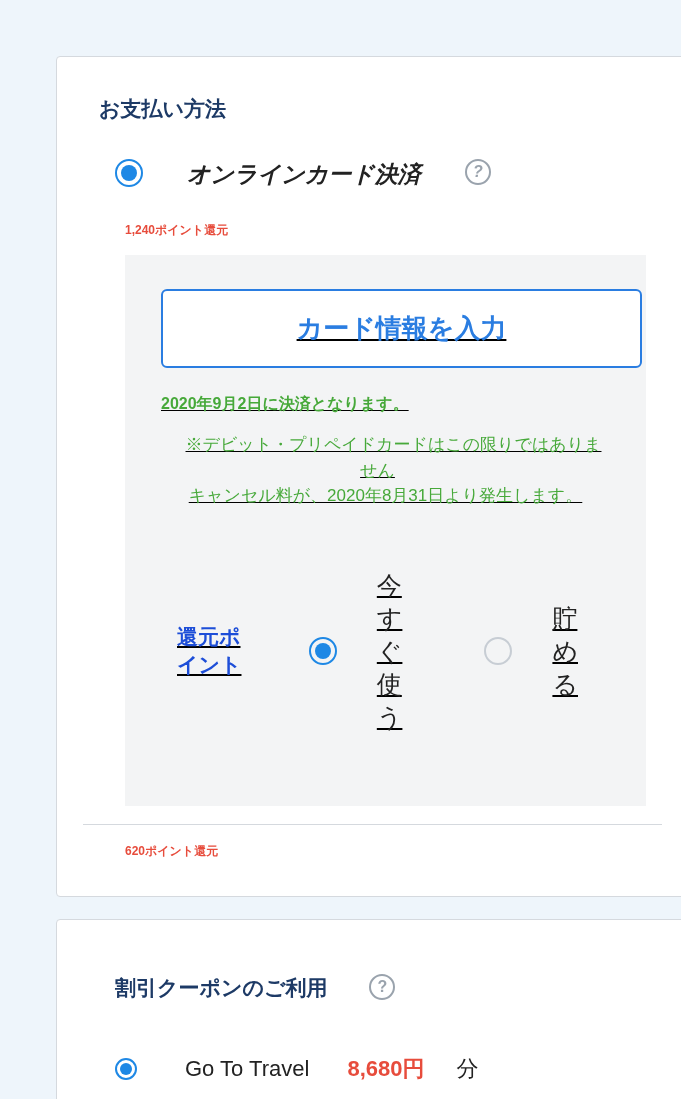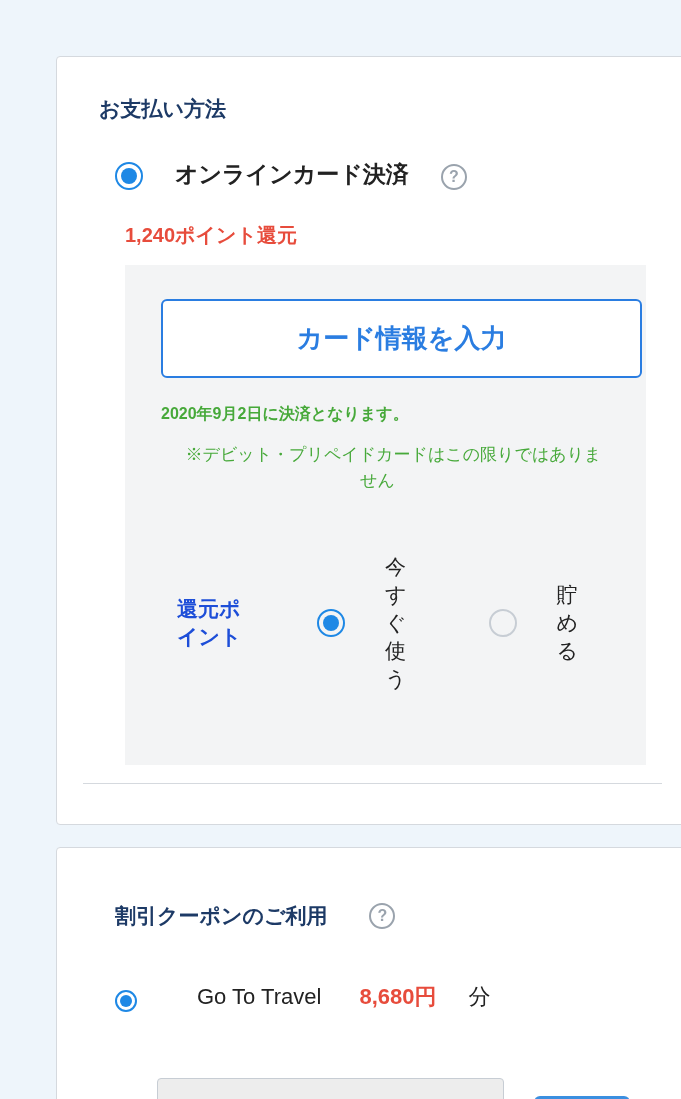--- a/index.html
+++ b/index.html
@@ -17,27 +17,29 @@
     margin-bottom: 22px;
   }
   .section-title {
     color: #1d3a66;
     font-size: 21px;
     font-weight: 700;
     margin-bottom: 20px;
   }
   .section-title.with-help {
     display: flex;
-    align-items: center;
+    align-items: flex-start;
     gap: 10px;
   }
   .radio-row {
     display: flex;
-    align-items: flex-end;
+    align-items: flex-start;
+    gap: 12px;
     margin-bottom: 10px;
+    font-style: italic;
   }
   .radio {
     width: 28px;
     height: 28px;
     border-radius: 50%;
     border: 2px solid #1e88e5;
     display: inline-flex;
     align-items: center;
     justify-content: center;
     flex-shrink: 0;
@@ -78,30 +80,31 @@
     color: #9aa3ad;
     display: inline-flex;
     align-items: center;
     justify-content: center;
     font-size: 16px;
     font-weight: 700;
     flex-shrink: 0;
   }
   .points-reward {
     color: #e74c3c;
-    font-size: 20px;
+    font-size: 12px;
     font-weight: 700;
     margin-left: 42px;
     margin-bottom: 14px;
   }
   .inner-box {
     background: #f3f4f5;
     padding: 18px 20px 24px 20px;
     margin-left: 42px;
     margin-bottom: 18px;
+    text-decoration: underline;
   }
   .card-btn {
     width: 100%;
     background: #fff;
     border: 2px solid #2a7de1;
     border-radius: 6px;
     color: #2a7de1;
     font-size: 26px;
     font-weight: 700;
     padding: 20px 0;
@@ -131,32 +134,31 @@
     font-size: 21px;
     font-weight: 700;
     color: #1d4ed8;
   }
   .pts-opt {
     display: flex;
     align-items: center;
     gap: 8px;
   }
   .pts-opt-label {
-    font-size: 21px;
+    font-size: 25px;
     color: #222;
   }
   .hr {
     border: none;
     border-top: 1px solid #d5d9de;
     margin: 0 0 18px 0;
   }
   .coupon-row {
     display: flex;
-    align-items: flex-end;
-    gap: 12px;
+    align-items: center;
     margin-bottom: 18px;
   }
   .coupon-amount {
     color: #e74c3c;
     font-weight: 700;
   }
   .coupon-input-row {
     display: flex;
     align-items: center;
     gap: 14px;
@@ -207,36 +209,38 @@
     <span class="radio-label">オンラインカード決済</span>
     <span class="help-icon">?</span>
   </div>
   <div class="points-reward">1,240ポイント還元</div>
 
   <div class="inner-box">
     <div class="card-btn">カード情報を入力</div>
     <div class="info-green">2020年9月2日に決済となります。</div>
     <div class="info-green-sub">
       <span>※デビット・プリペイドカードはこの限りではありません</span><br>
+      <span>キャンセル料が、2020年8月31日より発生します。</span>
     </div>
     <div class="points-use-row">
       <span class="points-use-label">還元ポイント</span>
       <div class="pts-opt">
         <span class="radio selected"></span>
         <span class="pts-opt-label">今すぐ使う</span>
       </div>
       <div class="pts-opt">
         <span class="radio unselected"></span>
         <span class="pts-opt-label">貯める</span>
       </div>
     </div>
   </div>
 
   <hr class="hr">
 
+  <div class="points-reward">620ポイント還元</div>
 </div>
 
 <div class="card">
   <div class="section-title with-help">
     <span>割引クーポンのご利用</span>
     <span class="help-icon">?</span>
   </div>
 
   <div class="coupon-row">
     <span class="radio small selected"></span>

